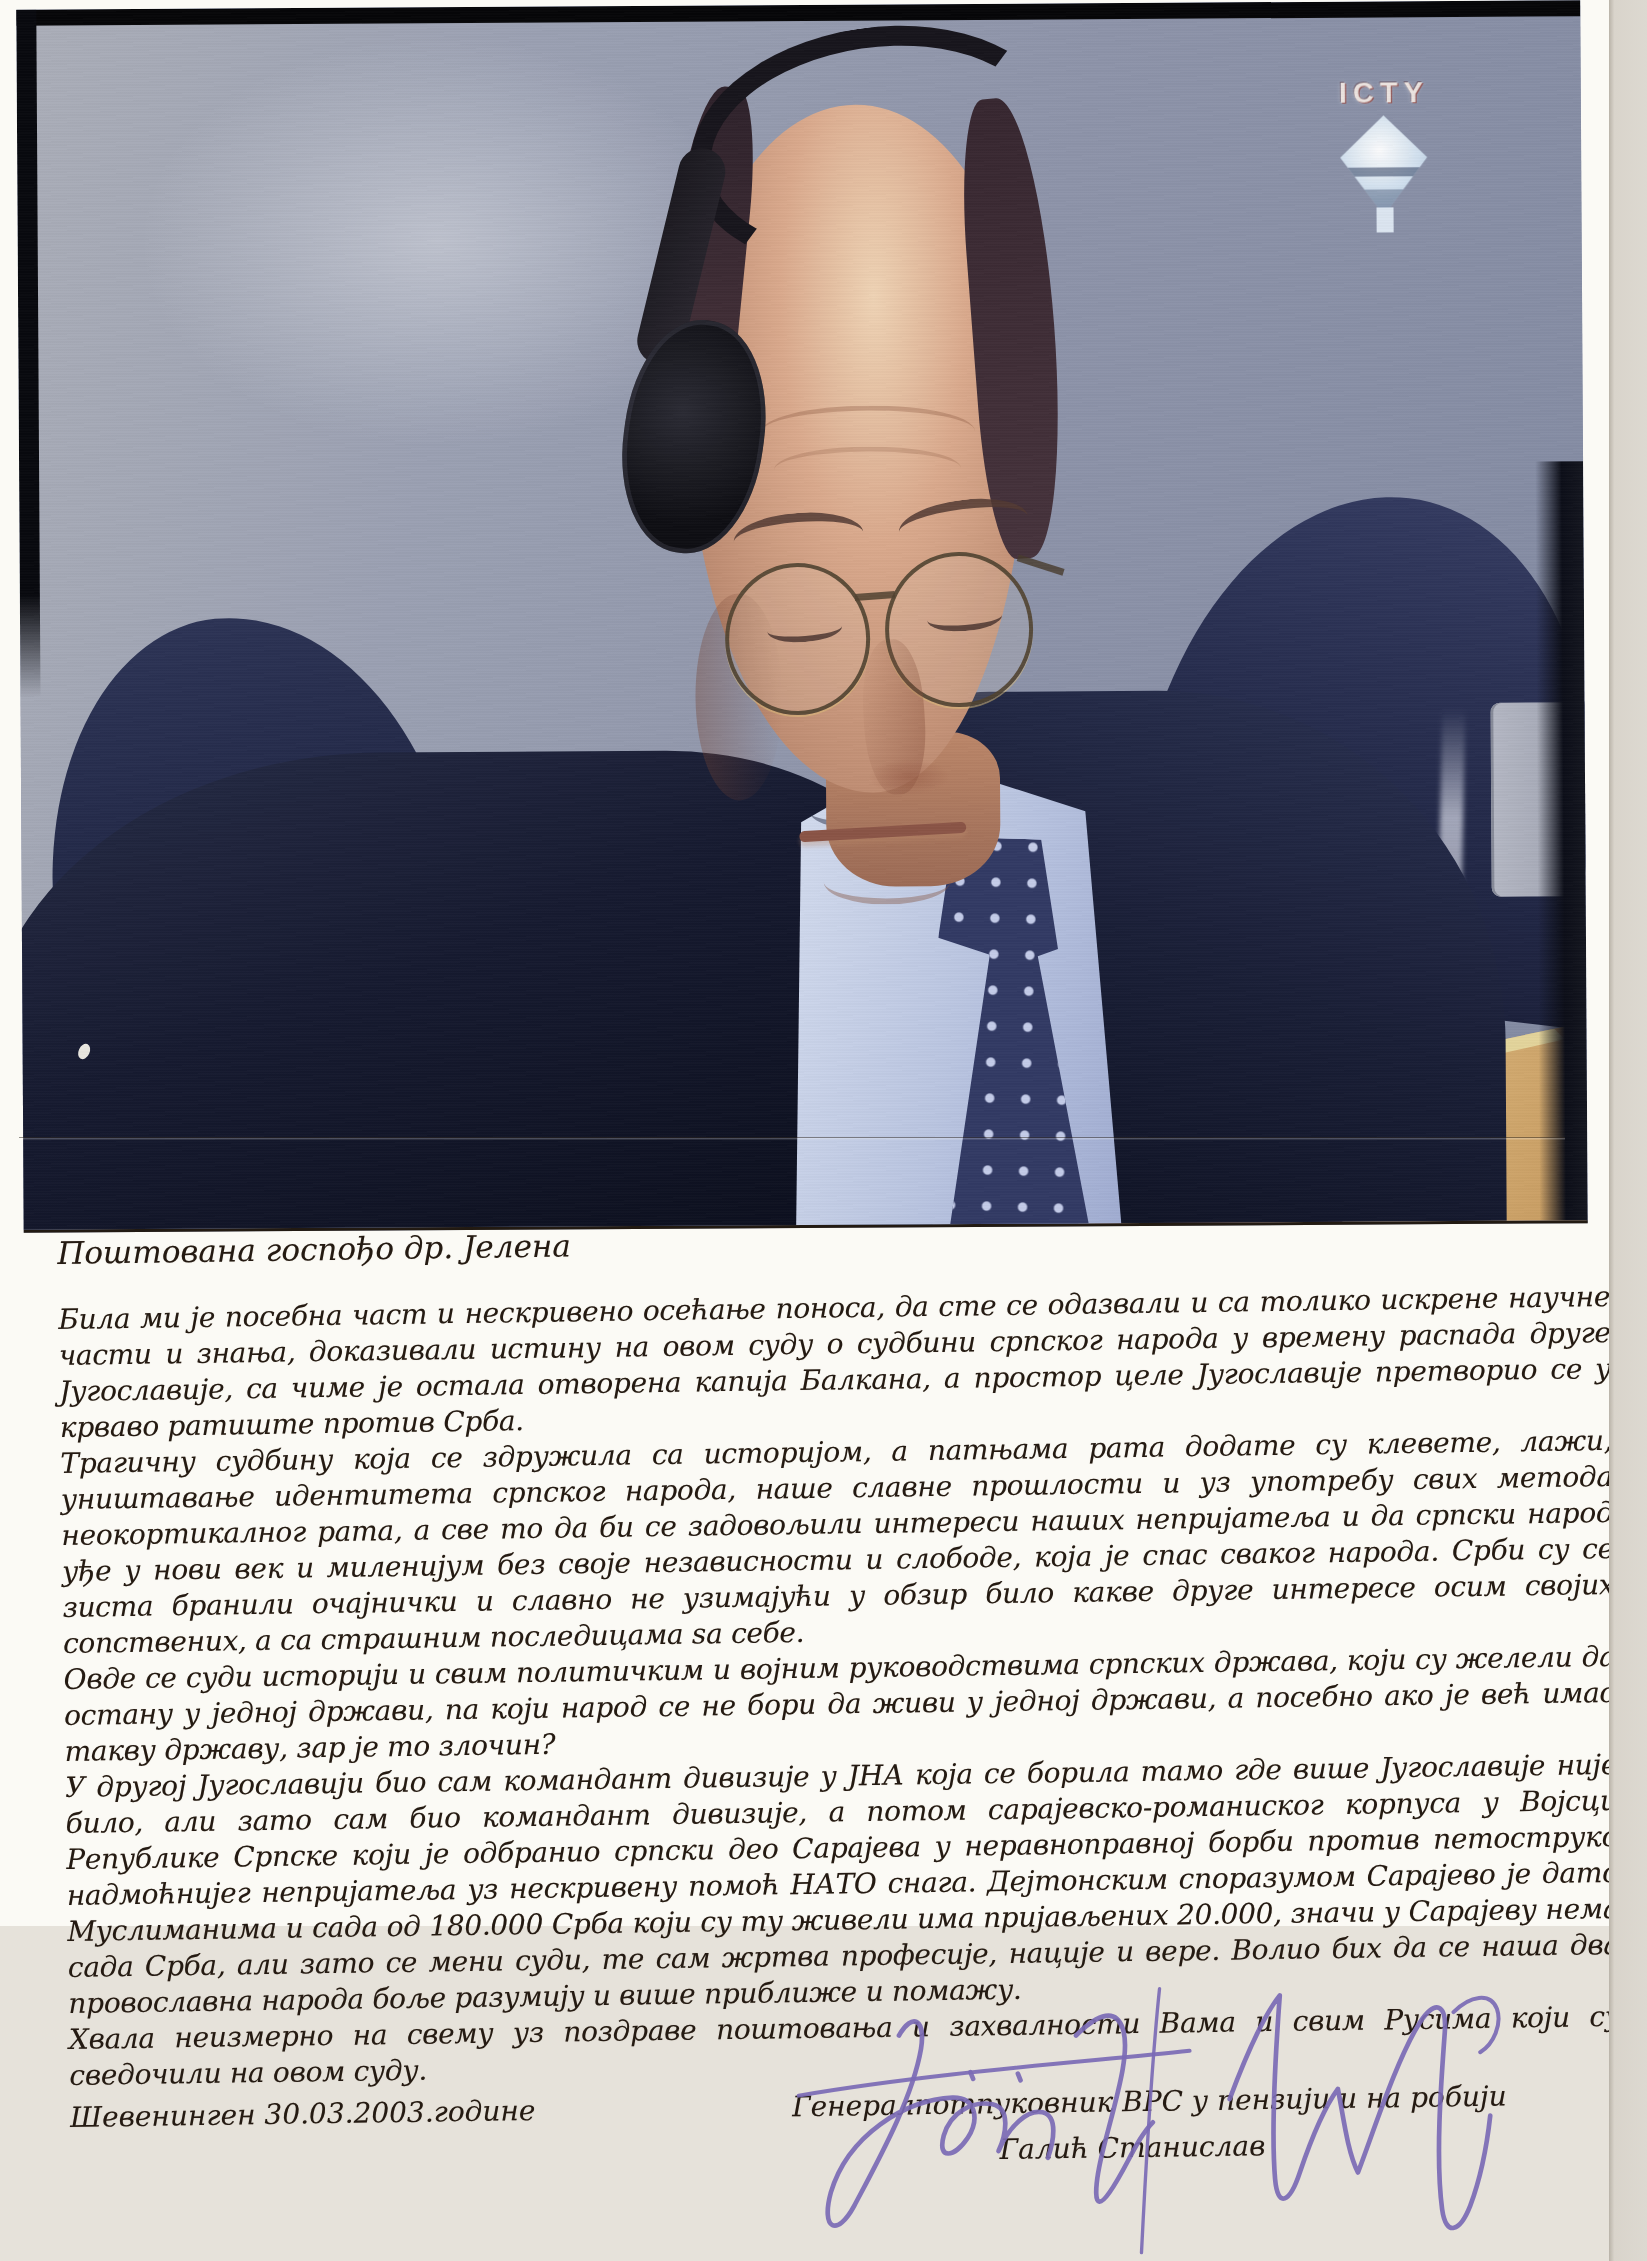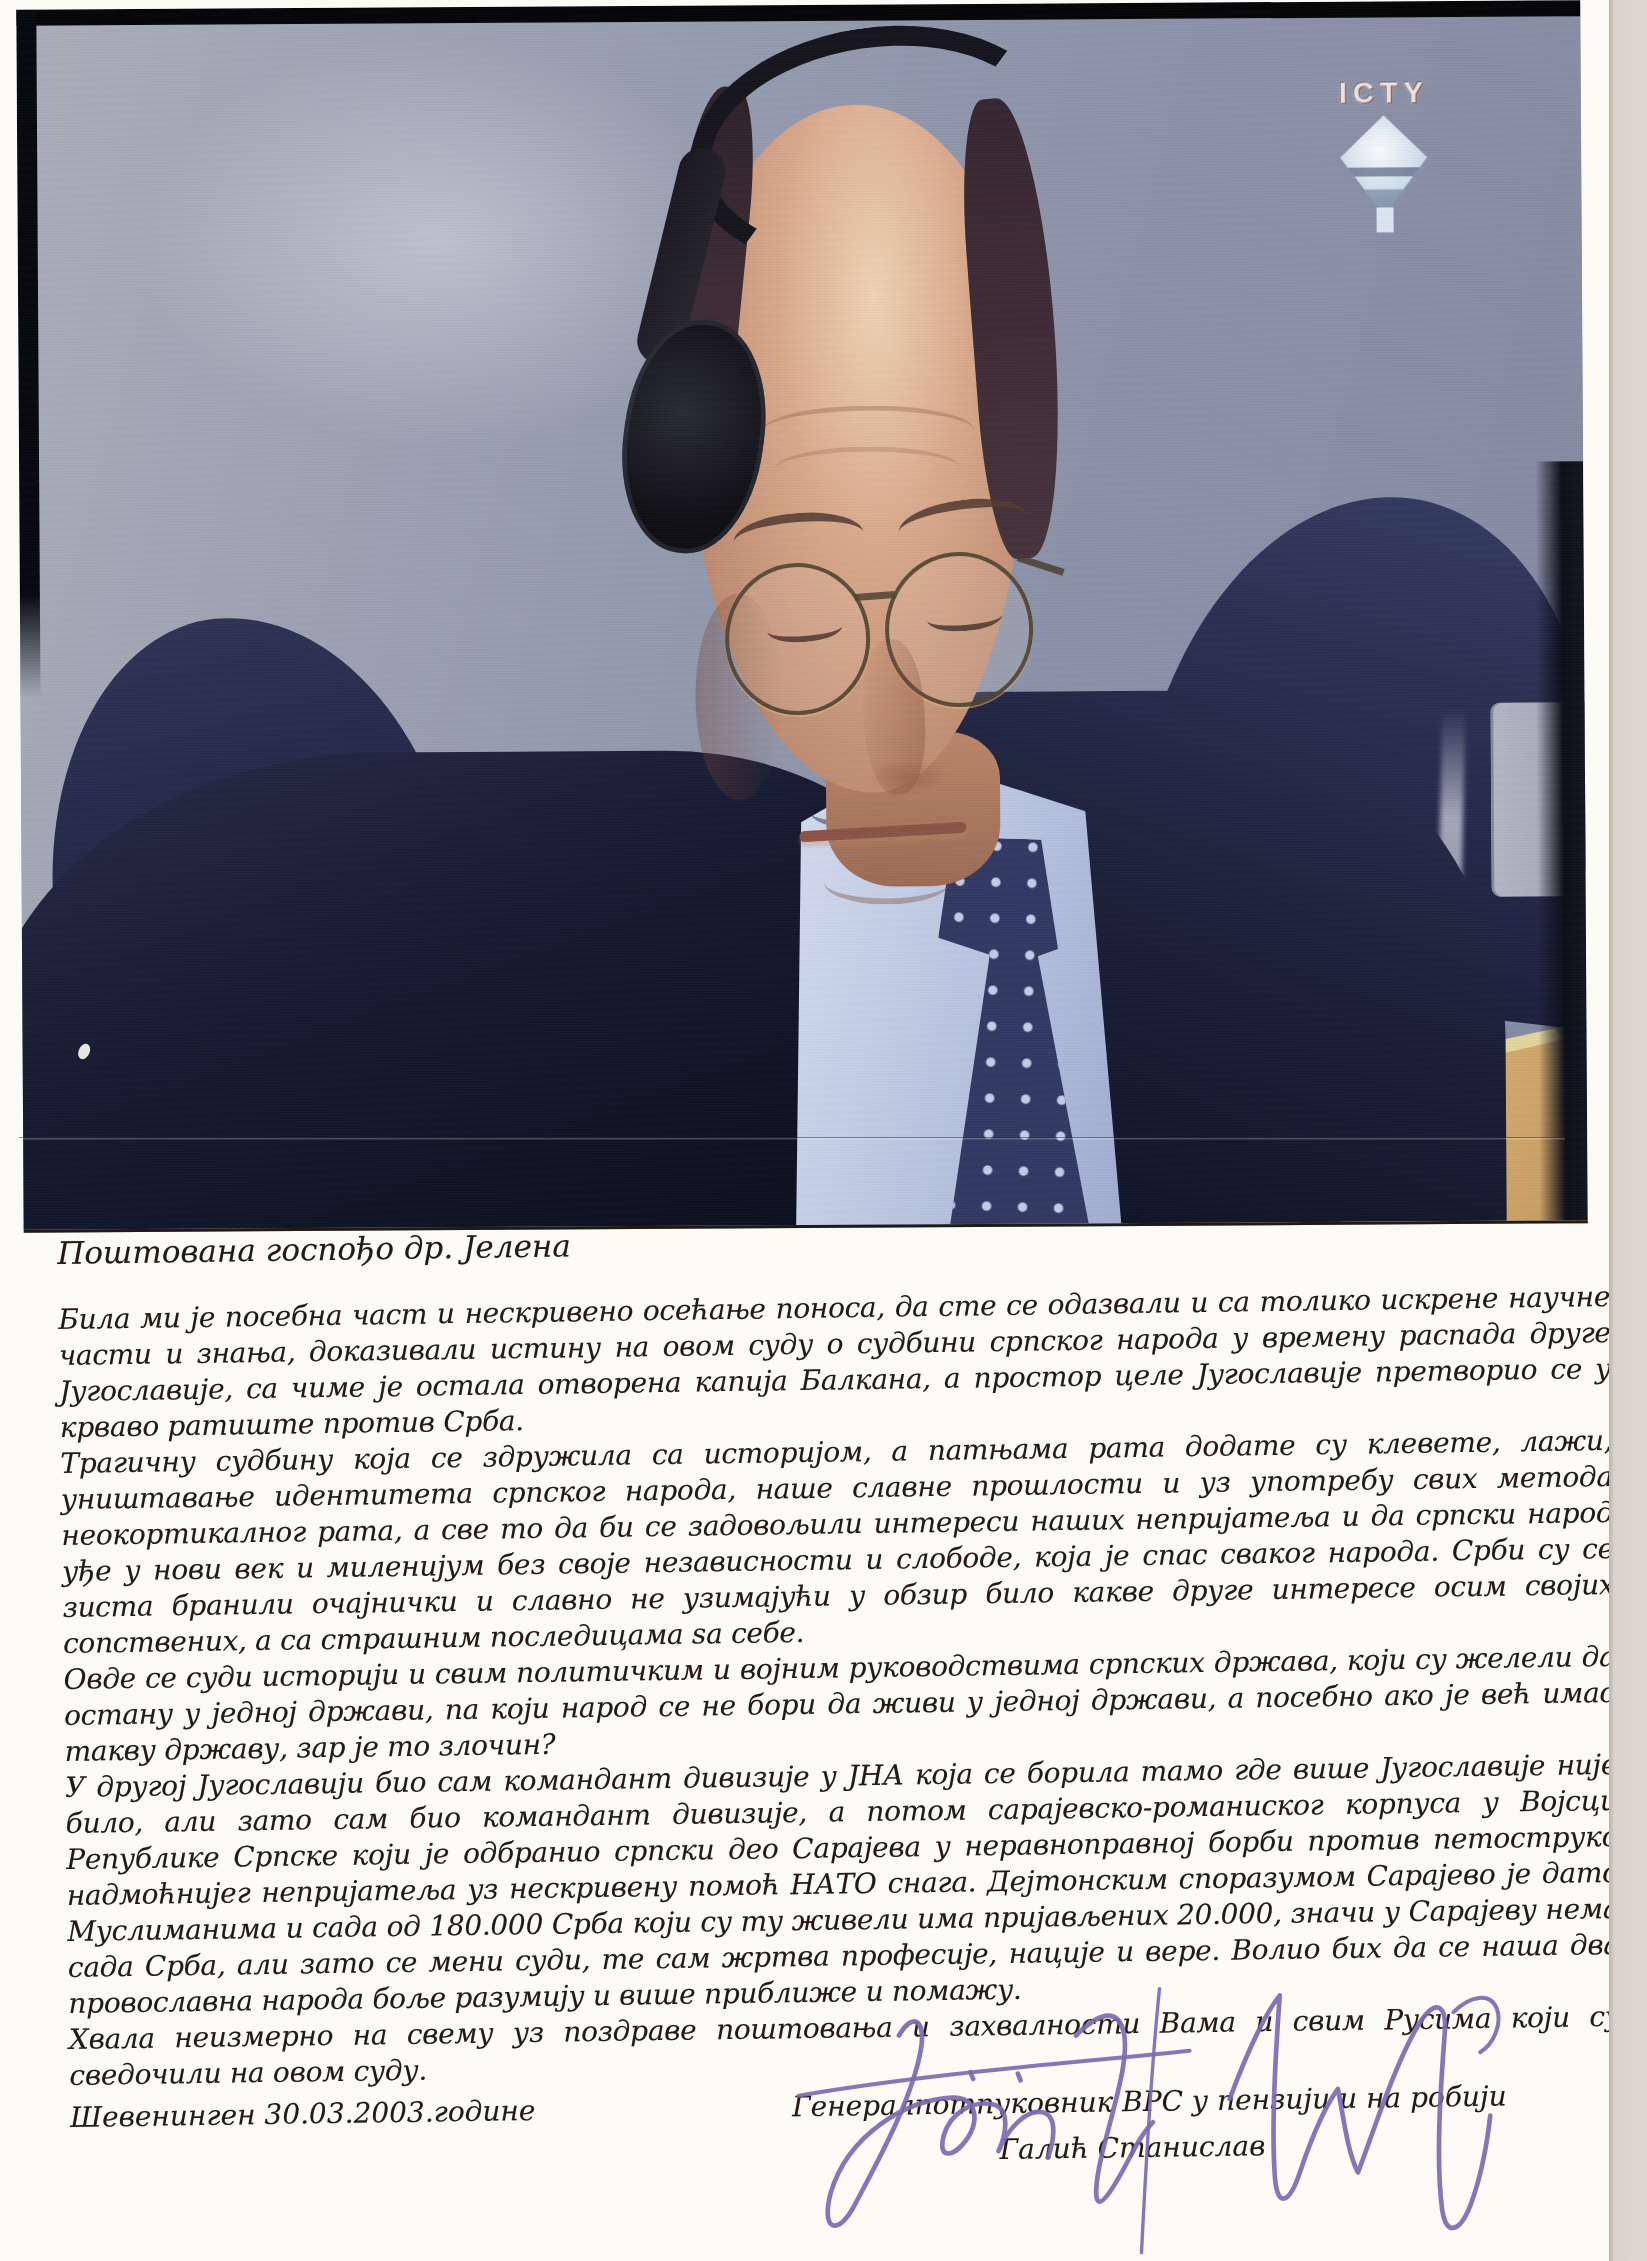--- a/index.html
+++ b/index.html
@@ -1,18 +1,18 @@
 <!DOCTYPE html>
 <html style="--ink: #241a12; --signature-ink: #7b6ab5; --paper: #fbfaf5;font-size:10.7px"><head>
 <meta charset="utf-8">
 <style>
   html,body{margin:0;padding:0;}
   body{width:1648px;height:2261px;overflow:hidden;background:#e6e2da;
        font-family:"DejaVu Serif","Liberation Serif",serif;}
-  .page{position:absolute;left:0;top:0;width:1648px;height:2261px;background:var(--paper,#fbfaf5);}
+  .page{position:absolute;left:0;top:0;width:1648px;height:1926px;background:var(--paper,#fbfaf5);}
 
   
   .photo{position:absolute;left:20px;top:5.3px;width:1564px;height:1220px;overflow:hidden;
          transform:rotate(-0.35deg);border-bottom:3.3px solid #221a12;background:#8d93a9;}
   .photo *{position:absolute;}
   .wall{inset:0;background:linear-gradient(105deg,#abaeb8 0%,#9aa0b2 28%,#8d93a9 58%,#828aa2 100%);}
   .wall-light{left:120px;top:27px;width:601px;height:414px;border-radius:50%;
         background:radial-gradient(ellipse,rgba(222,224,230,.5),rgba(222,224,230,0) 70%);}
   .left-chair{left:27px;top:608px;width:408px;height:454px;border-radius:46% 54% 0 0/62% 70% 0 0;
         background:linear-gradient(170deg,#2e3557,#1d2340 70%,#141830);transform:rotate(-5deg);}

